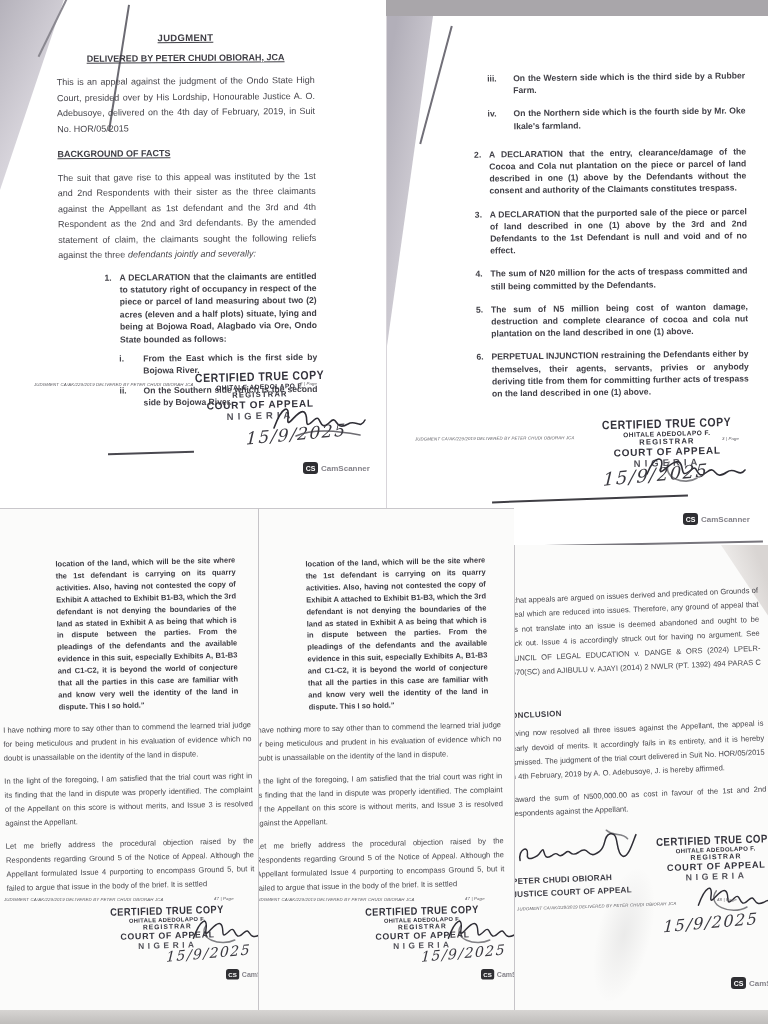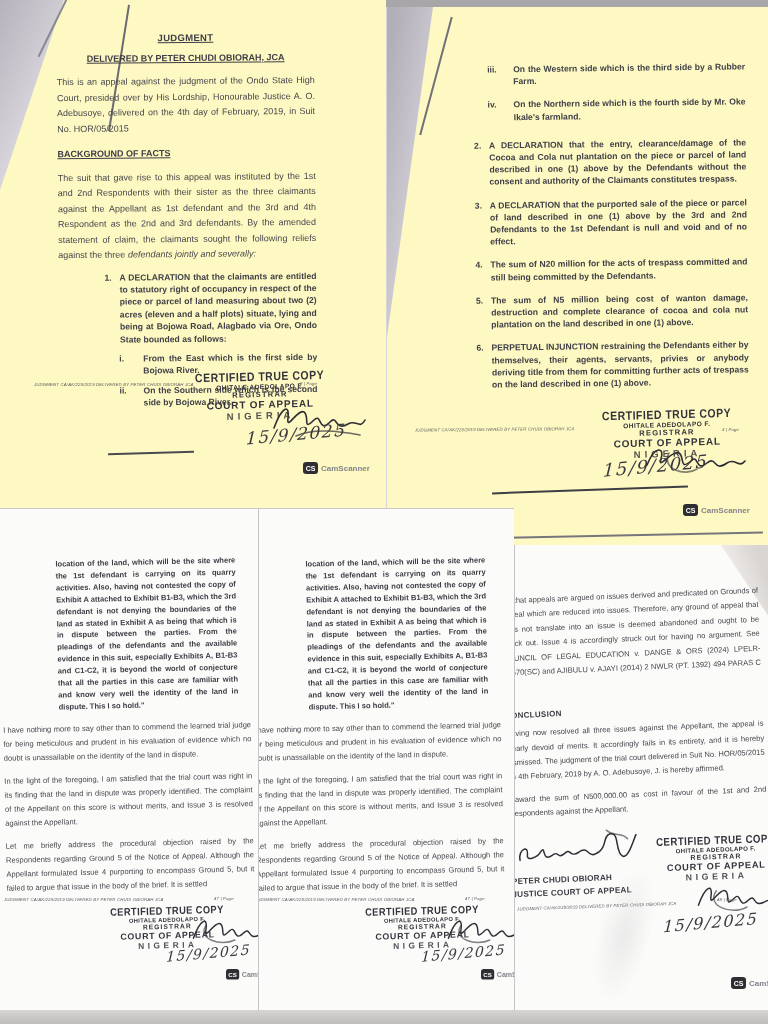--- a/index.html
+++ b/index.html
@@ -1,20 +1,20 @@
 <!DOCTYPE html>
 <html><head>
 <meta charset="utf-8">
 <style>
   * { margin:0; padding:0; box-sizing:border-box; }
   html,body { width:768px; height:1024px; overflow:hidden; }
   body { font-family:"Liberation Sans", sans-serif; background:#a9a6aa; position:relative; }
   #canvas { position:absolute; inset:0; width:768px; height:1024px; overflow:hidden; }
 
-  .page { position:absolute; background:#fef9c3; overflow:hidden; color:#48474d; }
+  .page { position:absolute; background:#ffffff; overflow:hidden; color:#48474d; }
   .page-b { background:#fbfbfa; }
 
   .content { position:absolute; }
   .t { text-align:justify; }
 
   
   #page2 { left:0; top:0; width:386px; height:508px; }
   #page2 .content { left:58px; top:30px; width:258px; transform:rotate(-0.5deg); font-size:9px; line-height:15.5px; }
   .doc-title { text-align:center; font-weight:bold; text-decoration:underline; font-size:9.5px; letter-spacing:.3px; color:#3e3d44; }
   .doc-sub { text-align:center; font-weight:bold; text-decoration:underline; font-size:9px; margin-top:5px; color:#3e3d44; }
@@ -22,21 +22,21 @@
   .para { margin-top:8px; }
   .em { font-style:italic; }
   .relief-list { margin-left:46px; margin-top:8px; font-size:8.6px; line-height:12.4px; font-weight:600; color:#424148; }
   .li { display:flex; margin-top:7px; }
   .li .no { flex:none; width:15px; }
   .li .tx { flex:1; text-align:justify; }
   .bounds { margin-left:60px; font-size:8.6px; line-height:12.4px; font-weight:600; color:#424148; }
   .bounds .li .no { width:24px; }
 
   
-  #page3 { left:386px; top:7px; width:382px; height:545px; border-left:1px solid #d8d5da; }
+  #page3 { left:386px; top:16px; width:382px; height:545px; border-left:1px solid #d8d5da; }
   #page3 .content { left:88px; top:44px; width:272px; transform:rotate(-0.7deg); font-size:8.6px; line-height:12.2px; font-weight:600; color:#424148; }
   #page3 .bounds2 { margin-left:14px; }
   #page3 .bounds2 .li .no { width:26px; }
   #page3 .li { margin-top:11px; }
 
   
   #page47a { left:0; top:508px; width:258px; height:516px; border-top:1px solid #c9c7cb; }
   #page47b { left:258px; top:508px; width:256px; height:516px; border-top:1px solid #c9c7cb; border-left:1px solid #c6c4c8; }
   #page48  { left:514px; top:545px; width:254px; height:479px; border-left:1px solid #c6c4c8; }
   .c47 { position:absolute; left:3px; top:48px; width:248px; transform:rotate(-1.3deg); font-size:7.6px; line-height:14px; }

